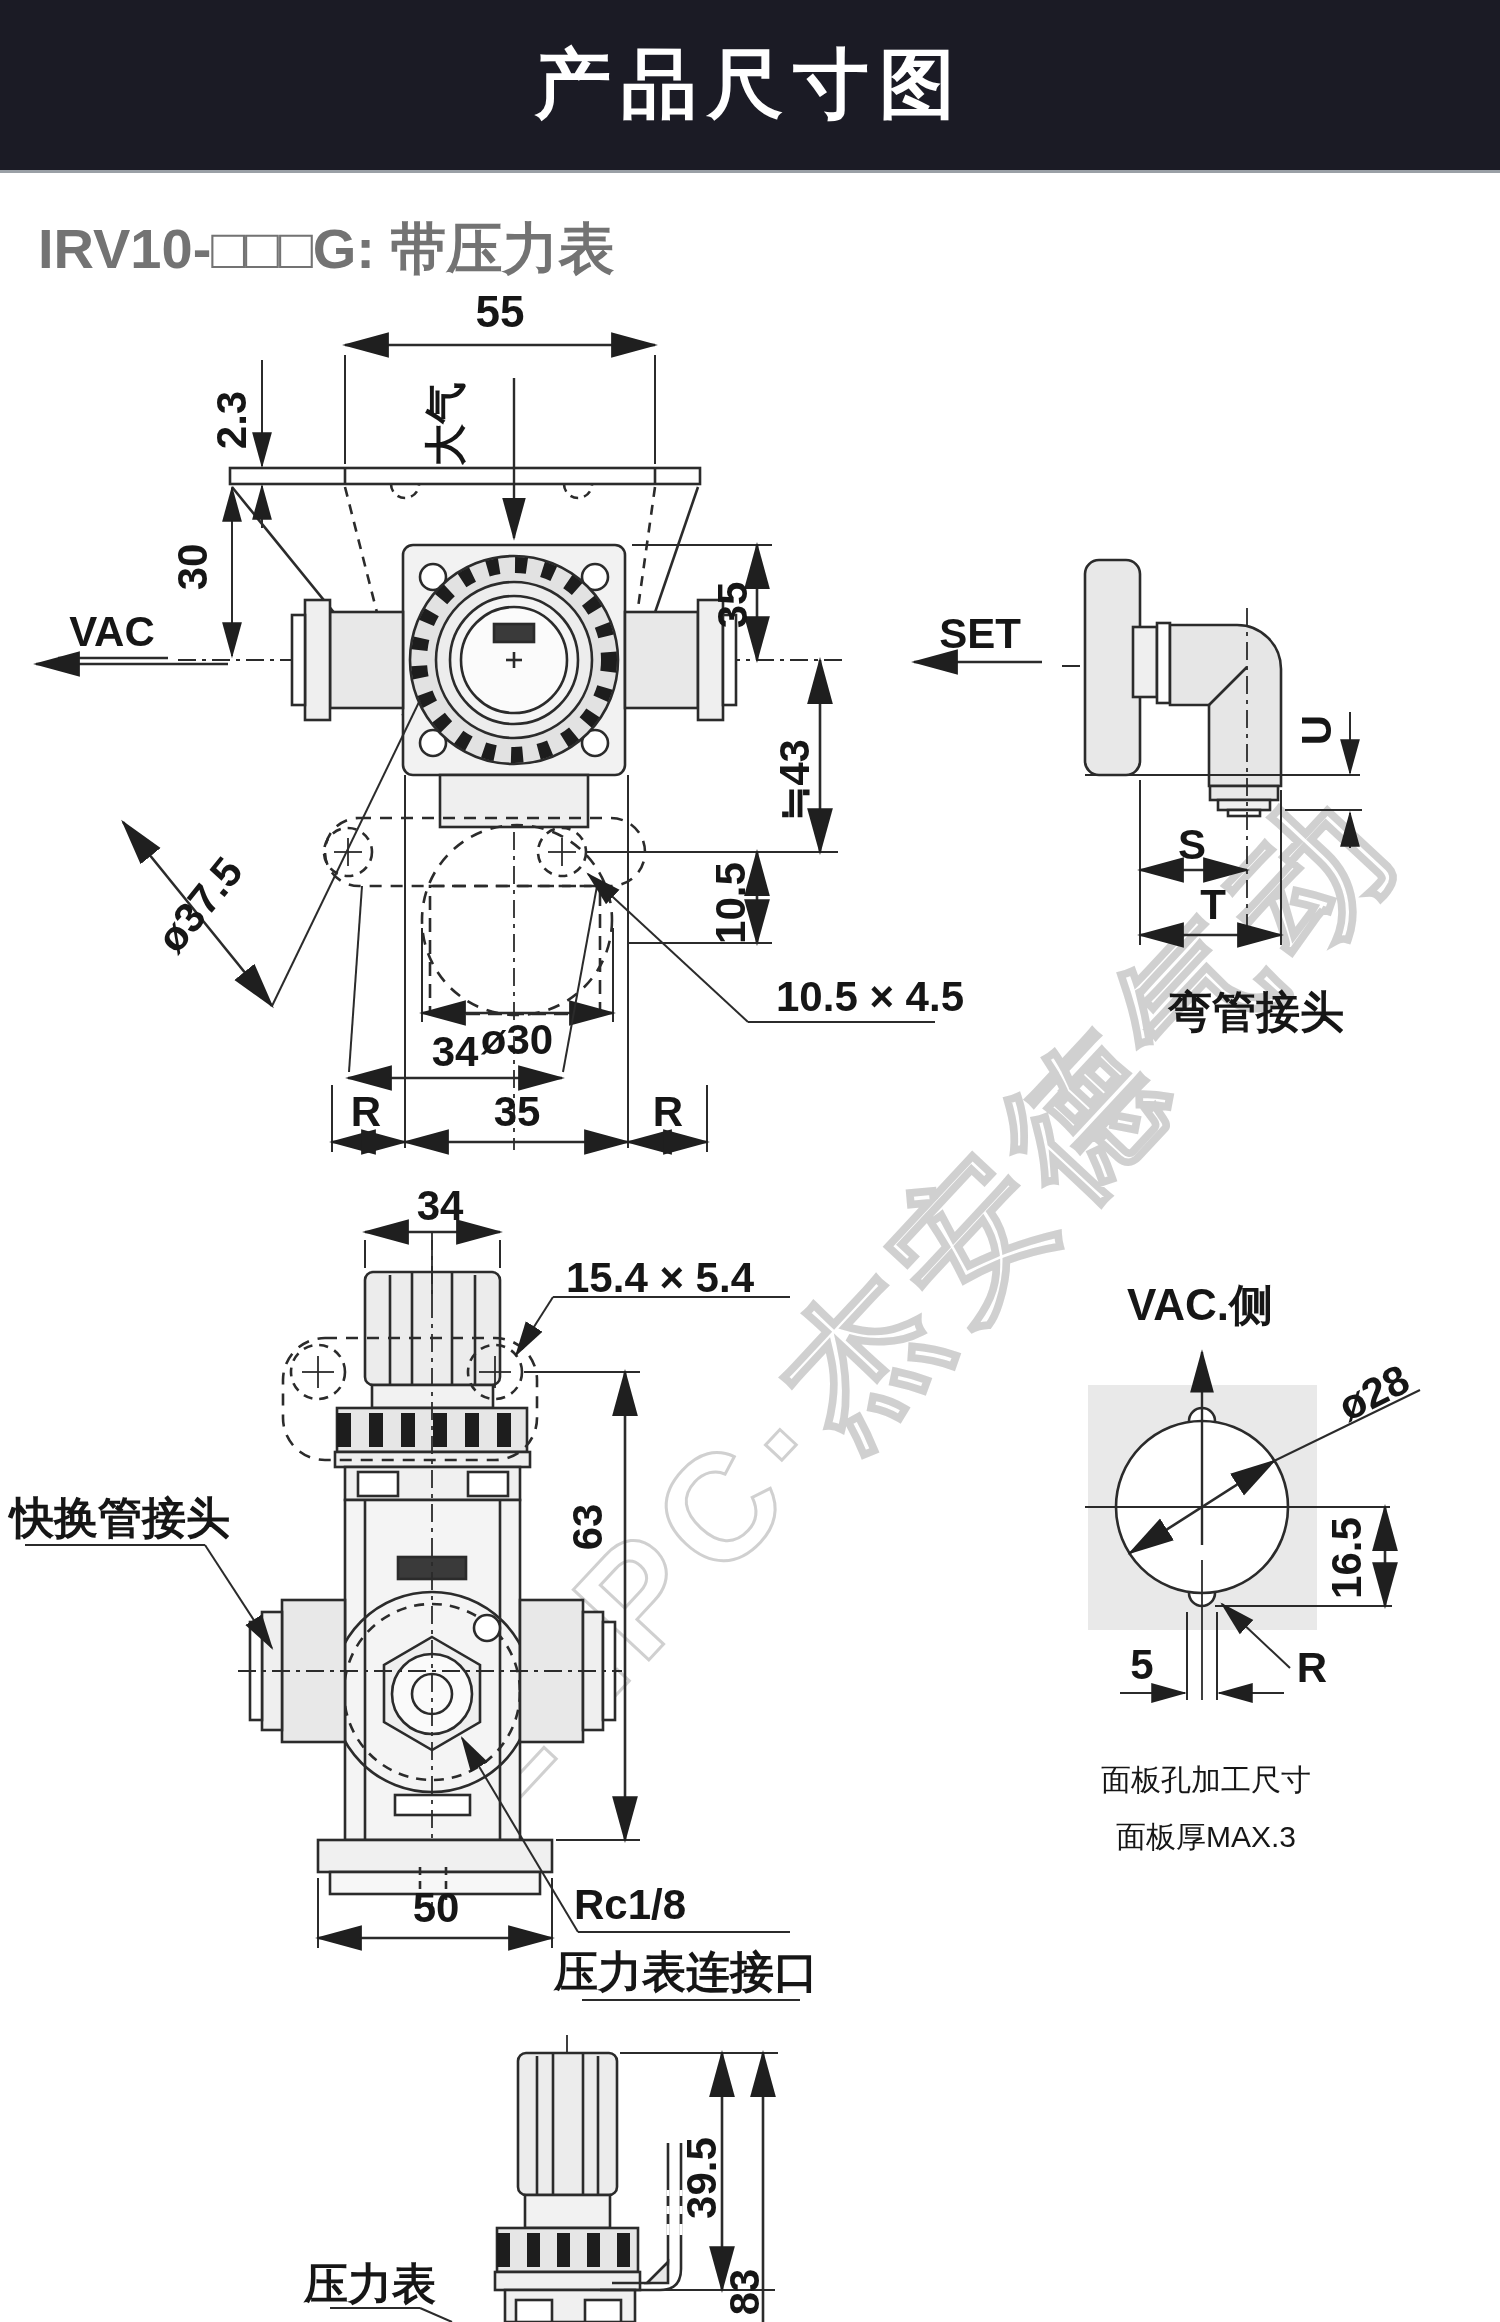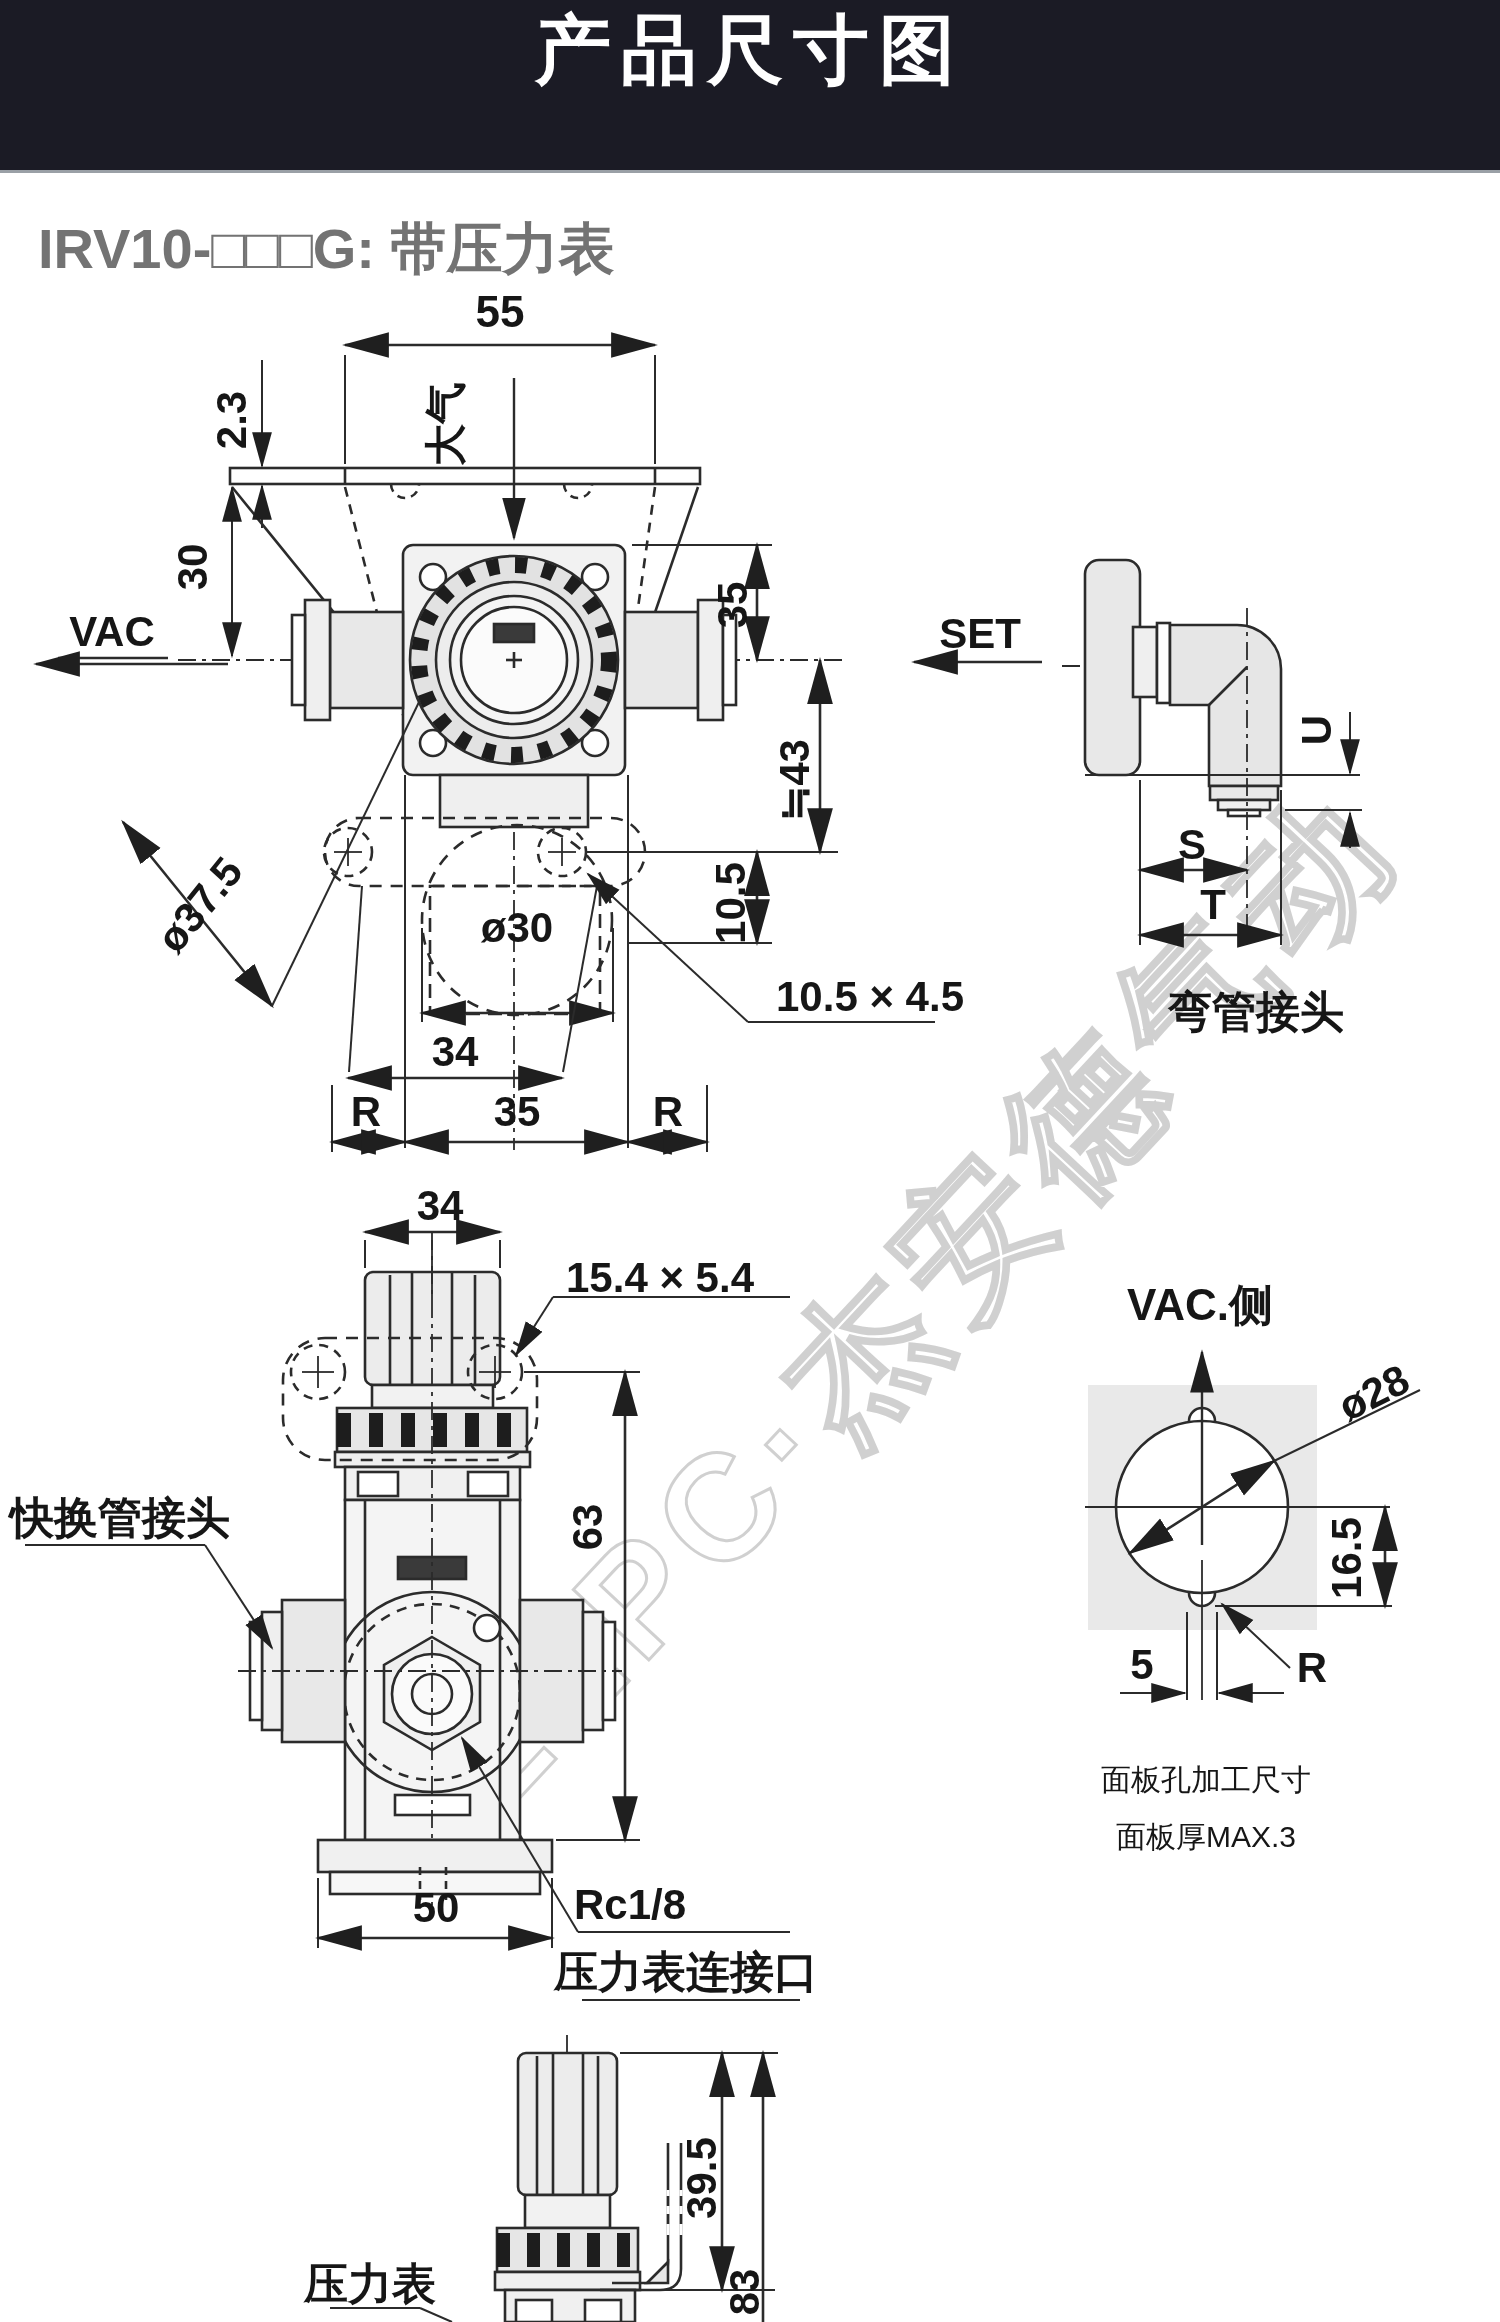--- a/index.html
+++ b/index.html
@@ -1,19 +1,19 @@
 <!DOCTYPE html>
 <html><head>
 <meta charset="utf-8">
 <style>
   html,body{margin:0;padding:0;background:#ffffff;}
   .page{position:relative;width:1500px;height:2322px;background:#ffffff;overflow:hidden;
         font-family:"Liberation Sans", sans-serif;color:#1a1a1a;}
   .hdr{position:absolute;left:0;top:0;width:1500px;height:170px;background:#1b1b25;
-       border-bottom:3px solid #9aa0a6;display:flex;align-items:flex-start;justify-content:center;}
+       border-bottom:3px solid #9aa0a6;display:flex;align-items:center;justify-content:center;}
   .hdr-title{color:#ffffff;font-size:76px;font-weight:700;letter-spacing:10px;}
   .page-title{position:absolute;left:38px;top:212px;font-size:56px;font-weight:700;color:#737373;}
   svg.lines{position:absolute;left:0;top:0;}
   .lbl{position:absolute;transform:translate(-50%,-50%) rotate(var(--a,0deg));
        font-size:42px;font-weight:600;color:#161616;white-space:nowrap;line-height:1;}
   .b{font-weight:700;}
   .big{font-size:44px;}
   .cap{font-size:44px;font-weight:600;}
   .note{font-size:30px;font-weight:400;}
   .wm{position:absolute;left:880px;top:1340px;transform:translate(-50%,-50%) rotate(-47deg);
@@ -284,21 +284,21 @@
 
   <span class="lbl big" style="left:500px;top:312px;text-align:right;">55</span>
   <span class="lbl" style="left:232px;top:420px;--a:-90deg;">2.3</span>
   <span class="lbl" style="left:193px;top:567px;--a:-90deg;">30</span>
   <span class="lbl b" style="left:112px;top:632px;">VAC</span>
   <span class="lbl" style="left:446px;top:424px;--a:-90deg;">大气</span>
   <span class="lbl b" style="left:980px;top:634px;">SET</span>
   <span class="lbl" style="left:733px;top:605px;--a:-90deg;">35</span>
   <span class="lbl" style="left:795px;top:780px;--a:-90deg;">≒43</span>
   <span class="lbl" style="left:731px;top:903px;--a:-90deg;">10.5</span>
-  <span class="lbl" style="left:517px;top:928px;">ø30</span>
+  <span class="lbl" style="left:517px;top:1040px;">ø30</span>
   <span class="lbl" style="left:455px;top:1052px;">34</span>
   <span class="lbl b" style="left:366px;top:1112px;">R</span>
   <span class="lbl" style="left:517px;top:1112px;">35</span>
   <span class="lbl b" style="left:668px;top:1112px;">R</span>
   <span class="lbl" style="left:200px;top:905px;--a:-51deg;">ø37.5</span>
   <span class="lbl" style="left:842px;top:997px;margin-left:28px;">10.5 × 4.5</span>
 
   <span class="lbl b" style="left:1317px;top:730px;--a:-90deg;">U</span>
   <span class="lbl b" style="left:1192px;top:845px;">S</span>
   <span class="lbl b" style="left:1213px;top:905px;">T</span>

